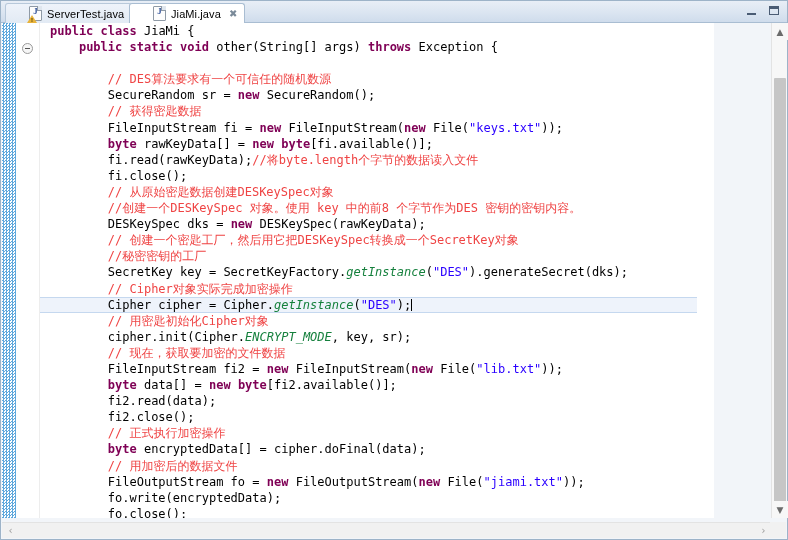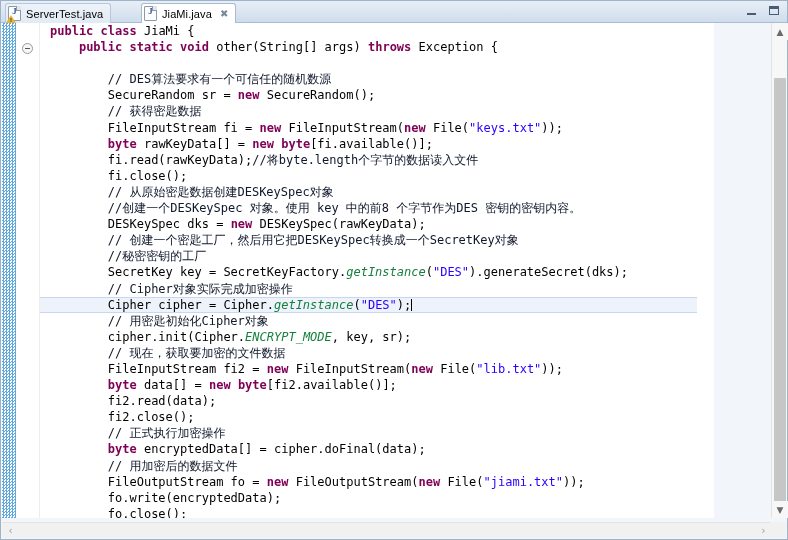--- a/index.html
+++ b/index.html
@@ -20,36 +20,36 @@
   
   .tabbar{
     position:absolute;left:0;top:0;width:786px;height:22px;
     background:linear-gradient(to bottom,#e8eef6 0%,#dbe5f1 55%,#cfdcec 100%);
     border-bottom:1px solid #a9bdd2;
     box-sizing:border-box;
   }
   .tab{
     position:absolute;top:2px;height:20px;
     display:flex;align-items:center;gap:5px;
-    padding:0 7px 0 2px;
+    padding:0 7px 0 23px;
     box-sizing:border-box;
     font-size:11px;
     font-family:"Liberation Sans",sans-serif;
     color:#000;
     white-space:nowrap;
     cursor:default;
   }
   .tab.inactive{
     left:4px;
     background:linear-gradient(to bottom,#eef3fa 0%,#e2eaf4 100%);
     border:1px solid #b7c8da;border-bottom:none;
     border-radius:3px 3px 0 0;
   }
   .tab.active{
-    left:140px;
+    left:128px;
     background:#ffffff;
     border:1px solid #a9bdd2;border-bottom:1px solid #fff;
     border-radius:3px 3px 0 0;
     height:21px;top:2px;text-align:right;
   }
   .tab-label{font-size:11px;letter-spacing:.1px;}
   .tab-close{
     font-size:10px;color:#7a8a99;margin-left:3px;line-height:1;
   }
 
@@ -128,21 +128,21 @@
     color:#000000;
   }
   .line{height:16.1px;padding-left:10px;position:relative;}
   .line.current{
     background:#eef3fb;
     box-shadow:0 -1px 0 #c5d8ef inset, 0 1px 0 #c5d8ef inset;
     margin-left:-48px;padding-left:58px;
     width:calc(100% + 65px);
   }
   .kw{color:#7f0055;font-weight:bold;}
-  .cmt{color:#0f172a;}
+  .cmt{color:#ef4444;}
   .str{color:#2a00ff;}
   .stat{font-style:italic;color:#15803d;}
   .caret{
     display:inline-block;width:1px;height:12px;background:#000;
     vertical-align:-2px;margin-left:0px;
   }
 
   
   .vscroll{
     position:absolute;right:0px;top:22px;width:16px;height:495px;

